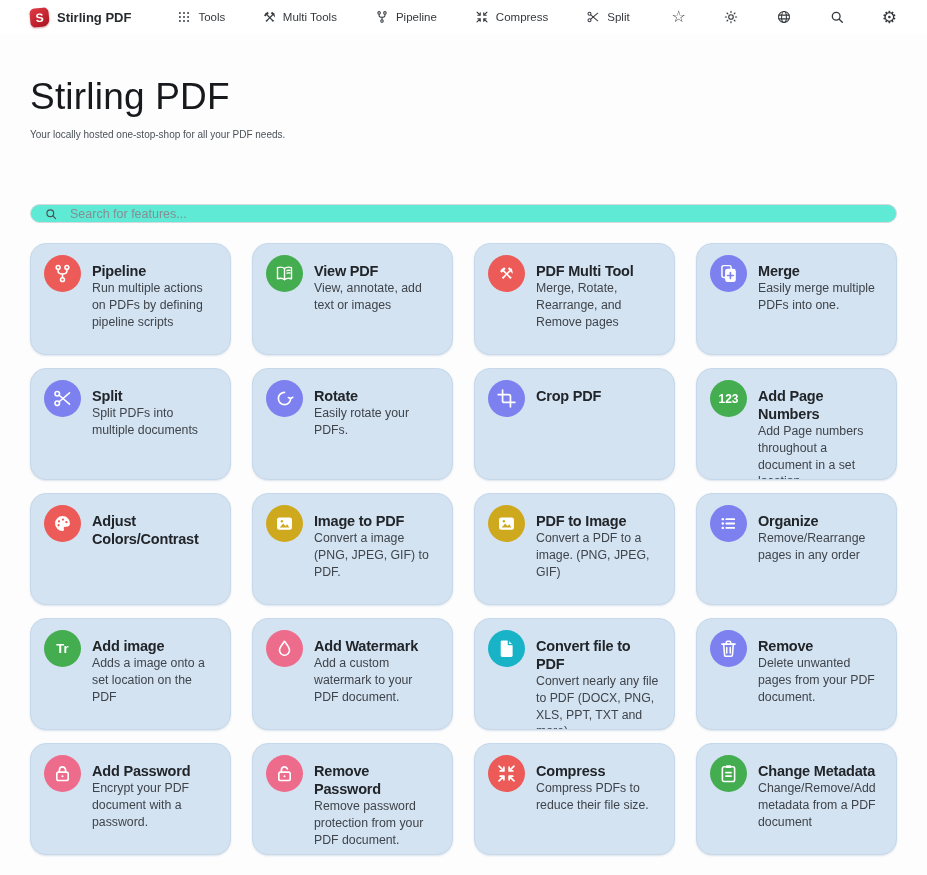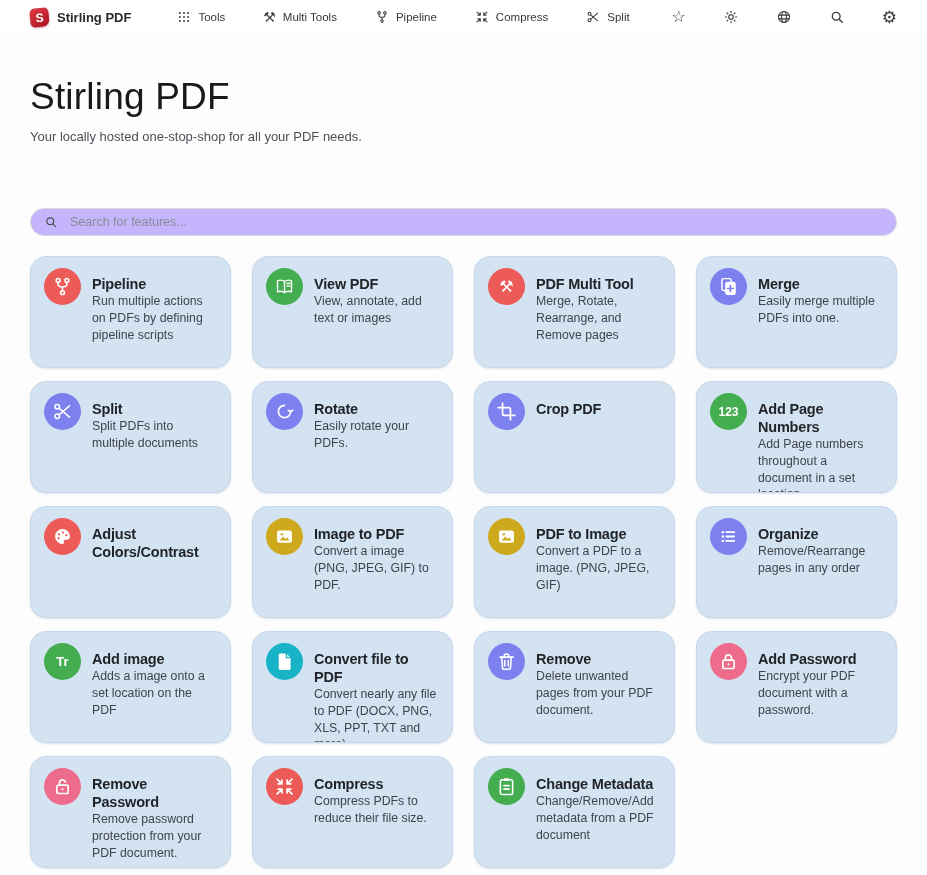--- a/index.html
+++ b/index.html
@@ -28,25 +28,25 @@
   .nav-icon svg { width:14px; height:14px; display:block; }
   .nav-actions { margin-left:auto; display:flex; gap:37px; align-items:center; }
   .action-icon { display:grid; place-items:center; color:#34383c; cursor:pointer; }
   .action-icon svg { width:16px; height:16px; display:block; }
   .tg { font-size:14px; line-height:1; display:block; }
   .action-icon .tg { font-size:16px; }
 
   
   .hero { padding:42px 30px 0; }
   .hero h1 { margin:0; font-size:37px; font-weight:400; color:#17191c; letter-spacing:.2px; }
-  .hero p  { margin:11px 0 0; font-size:13px; color:#4b5157; }
+  .hero p  { margin:11px 0 0; font-size:10px; color:#4b5157; }
 
   
   .searchbar {
-    margin:64px 30px 0; height:28px; background:#c4b5fd;
+    margin:64px 30px 0; height:19px; background:#5eead4;
     border:1px solid #d5d9de; border-radius:17px;
     display:flex; align-items:center; gap:10px; padding:0 13px;
   }
   .searchbar svg { width:14px; height:14px; color:#4b5056; flex:none; }
   .searchbar input {
     border:none; outline:none; background:transparent; flex:1;
     font-size:12.5px; color:#333; font-family:"Liberation Sans",sans-serif;
   }
   .searchbar input::placeholder { color:#878d94; }
 
@@ -351,20 +351,31 @@
   <div class="card">
     <span class="card-icon" style="--c:#44ad50;background:#44ad50">
         <span class="tg" style="font-size:13px;font-weight:700">Tr</span>
       </span>
     <div class="card-body">
       <div class="card-title">Add image</div>
       <div class="card-desc">Adds a image onto a set location on the PDF</div>
     </div>
   </div>
 
+  <div class="card">
+    <span class="card-icon" style="--c:#ee6c8b;background:#ee6c8b">
+        <svg viewBox="0 0 24 24" fill="none" stroke="currentColor" stroke-linecap="round" stroke-linejoin="round" stroke-width="1.9">
+          <path d="M12 3.8c2.9 4 5.7 6.9 5.7 10.2a5.7 5.7 0 0 1-11.4 0C6.3 10.7 9.1 7.8 12 3.8z"></path>
+        </svg>
+      </span>
+    <div class="card-body">
+      <div class="card-title">Add Watermark</div>
+      <div class="card-desc">Add a custom watermark to your PDF document.</div>
+    </div>
+  </div>
 
   <div class="card">
     <span class="card-icon" style="--c:#19b3c8;background:#19b3c8">
         <svg viewBox="0 0 24 24" fill="none" stroke="currentColor" stroke-linecap="round" stroke-linejoin="round">
           <path d="M7 2.8h7.2L19 7.6V20a1.6 1.6 0 0 1-1.6 1.6H7A1.6 1.6 0 0 1 5.4 20V4.4A1.6 1.6 0 0 1 7 2.8z" fill="currentColor" stroke="none"></path>
           <path d="M14.2 2.8v4.8H19" stroke="var(--c,#777)" stroke-width="1.6"></path>
         </svg>
       </span>
     <div class="card-body">
       <div class="card-title">Convert file to PDF</div>

